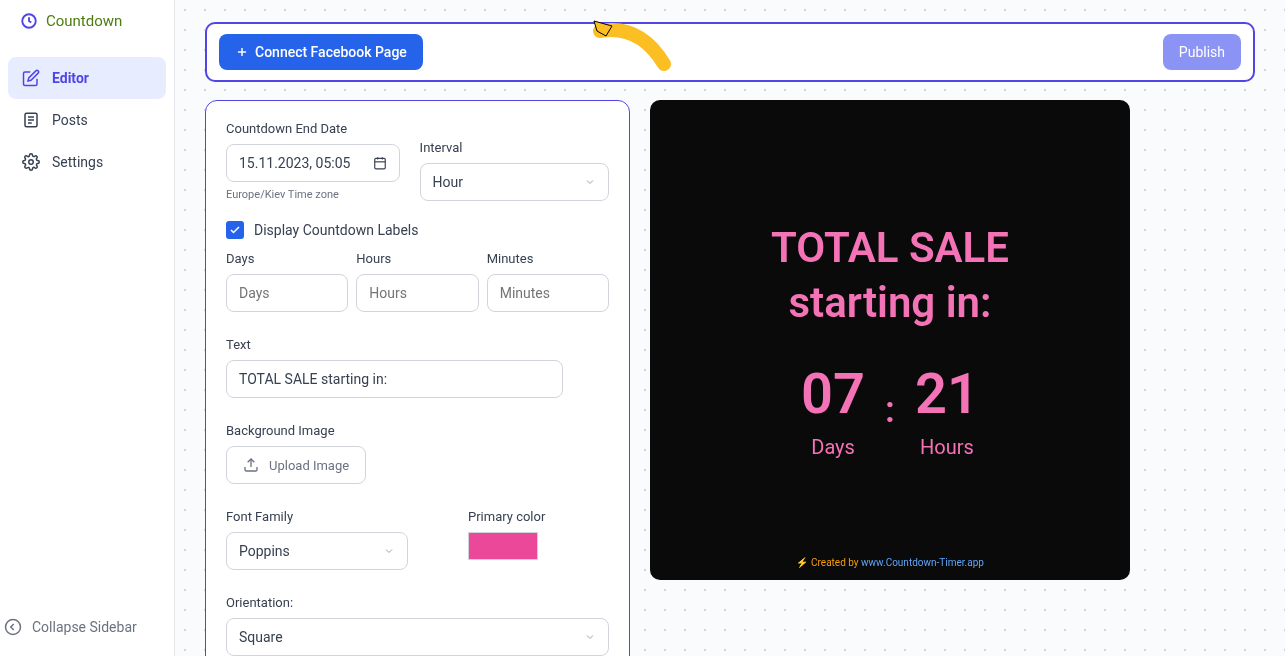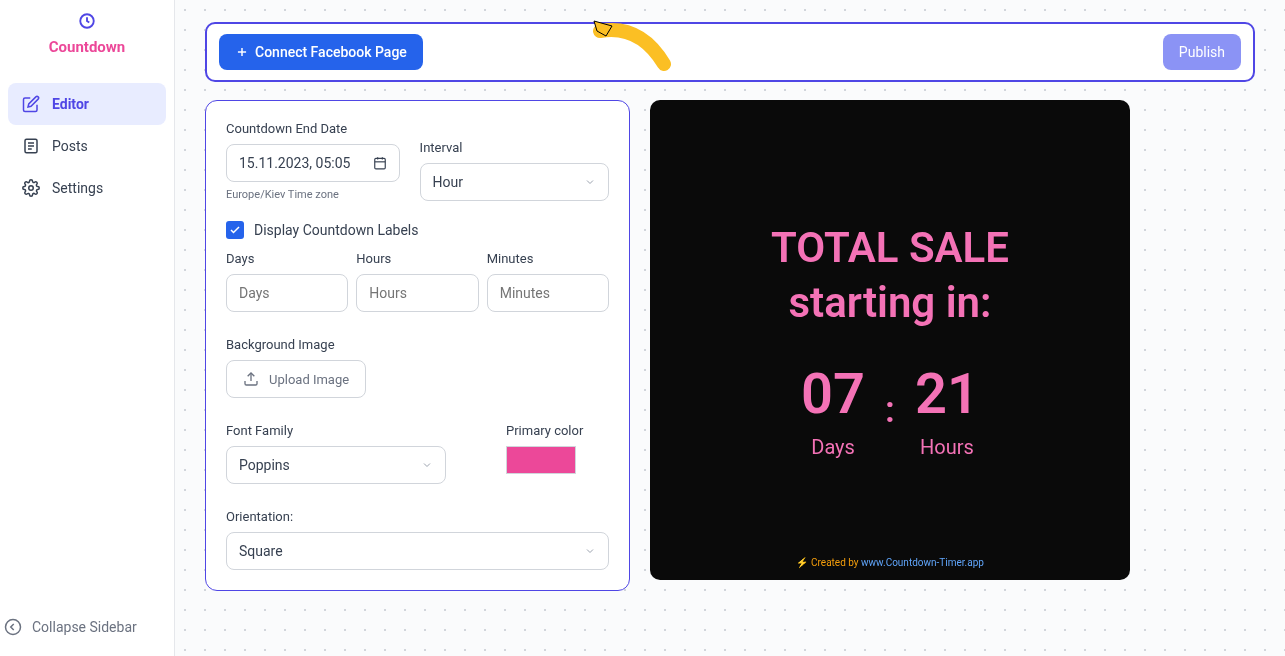--- a/index.html
+++ b/index.html
@@ -1,19 +1,19 @@
 <!DOCTYPE html>
 <html><head>
 <meta charset="utf-8">
 <style>
 * { box-sizing: border-box; margin: 0; padding: 0; font-family: -apple-system, BlinkMacSystemFont, 'Segoe UI', Roboto, sans-serif; }
 body { background: #fafbfc; width: 1285px; height: 656px; overflow: hidden; position: relative; }
 
 .sidebar { position: absolute; left: 0; top: 0; width: 175px; height: 100%; background: #fff; border-right: 1px solid #e5e7eb; }
-.logo { display: flex; align-items: center; gap: 8px; padding: 12px 20px; font-weight: 700; color: #ec4899; font-size: 15px; flex-direction: column; }
+.logo { display: flex; align-items: center; gap: 8px; padding: 12px 20px; font-weight: 400; color: #4d7c0f; font-size: 15px; }
 .logo-icon { width: 18px; height: 18px; }
 .nav { margin-top: 15px; padding: 0 8px; }
 .nav-item { display: flex; align-items: center; gap: 12px; padding: 12px 14px; border-radius: 8px; cursor: pointer; color: #374151; font-size: 14px; }
 .nav-item.active { background: #e8ecff; color: #4f46e5; font-weight: 700; }
 .nav-icon { width: 18px; height: 18px; flex-shrink: 0; }
 .collapse { position: absolute; bottom: 20px; left: 4px; display: flex; align-items: center; gap: 10px; color: #6b7280; font-size: 14px; cursor: pointer; }
 .collapse-icon { width: 18px; height: 18px; }
 
 .main { position: absolute; left: 175px; top: 0; right: 0; bottom: 0; padding: 22px 30px; background-image: radial-gradient(circle, #d1d5db 1px, transparent 1px); background-size: 20px 20px; background-color: #fafbfc; }
 
@@ -165,37 +165,41 @@
         <div class="field">
           <span class="label">Hours</span>
           <input class="input" placeholder="Hours" style="">
         </div>
         <div class="field">
           <span class="label">Minutes</span>
           <input class="input" placeholder="Minutes" style="">
         </div>
       </div>
 
+      <div class="section">
+        <span class="label">Text</span>
+        <input class="input" style="width: 88%;" value="TOTAL SALE starting in:">
+      </div>
 
       <div class="section">
         <span class="label">Background Image</span>
         <div class="upload-btn">
           <svg class="upload-icon" viewBox="0 0 24 24" fill="none" stroke="#6b7280" stroke-width="2">
               <path d="M21 15v4a2 2 0 0 1-2 2H5a2 2 0 0 1-2-2v-4"></path>
               <polyline points="17 8 12 3 7 8"></polyline>
               <line x1="12" y1="3" x2="12" y2="15"></line>
             </svg>
           <span>Upload Image</span>
         </div>
       </div>
 
       <div class="section two-col">
         <div class="field" style="flex:1">
           <span class="label">Font Family</span>
-          <div class="select" style="width:220px">
+          <div class="select" style="width:182px">
             <span>Poppins</span>
             <svg class="chevron" viewBox="0 0 24 24" fill="none" stroke="currentColor" stroke-width="2">
                 <polyline points="6 9 12 15 18 9"></polyline>
               </svg>
           </div>
         </div>
         <div class="field">
           <span class="label">Primary color</span>
           <div class="color-swatch"></div>
         </div>

